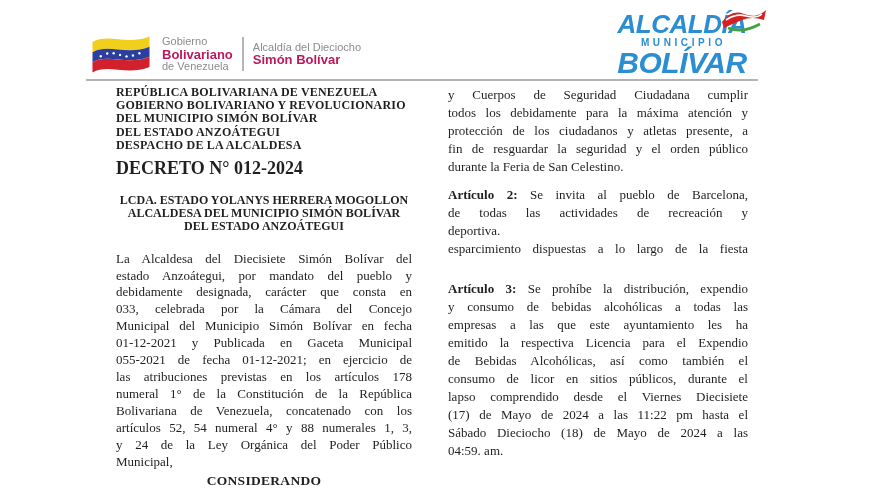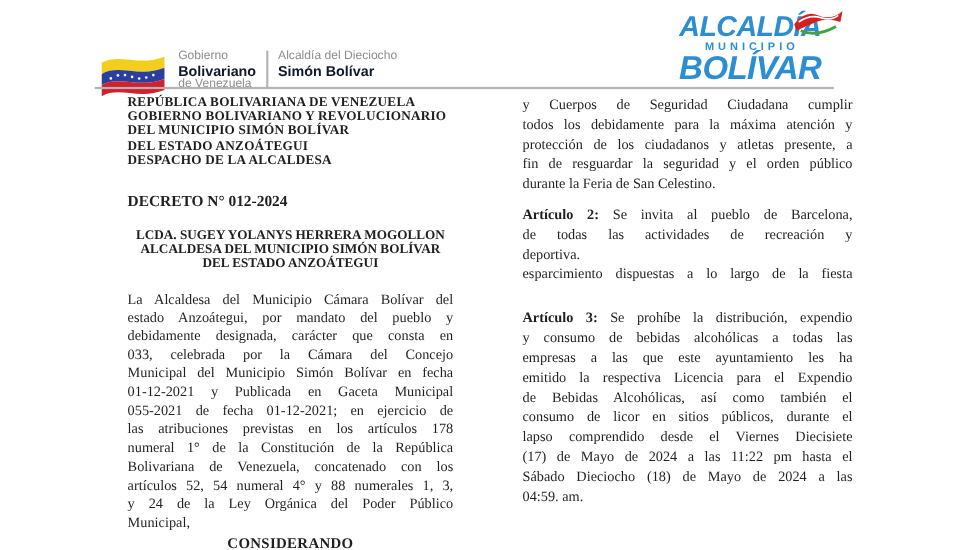--- a/index.html
+++ b/index.html
@@ -1,46 +1,46 @@
 <!DOCTYPE html>
 <html><head>
 <meta charset="utf-8">
 <style>
   html,body{margin:0;padding:0;background:#ffffff;}
   .page{position:relative;width:880px;height:500px;background:#ffffff;overflow:hidden;
         font-family:"Liberation Serif",serif;color:#1f1f1f;}
 
   
-  .gov-logo{position:absolute;left:88px;top:46px;height:46px;display:flex;align-items:flex-start;
+  .gov-logo{position:absolute;left:88px;top:31px;height:46px;display:flex;align-items:center;
             font-family:"Liberation Sans",sans-serif;}
   .flag-svg{display:block;margin-right:8px;}
   .gov-text{line-height:1;}
   .gov-gray{font-size:11px;color:#8c8c8c;line-height:11.5px;}
-  .gov-bold{font-size:13px;font-weight:bold;color:#0f172a;line-height:13px;}
+  .gov-bold{font-size:13px;font-weight:bold;color:#be185d;line-height:13px;}
   .logo-divider{width:2px;height:34px;background:#b5b5b5;margin:0 9px;}
   .alc-text{line-height:1;}
 
   
   .alcaldia-logo{position:absolute;left:606px;top:12px;width:152px;text-align:center;
                  font-family:"Liberation Sans",sans-serif;color:#2b8ed2;}
   .al1{font-size:26px;font-weight:bold;font-style:italic;line-height:24px;letter-spacing:-.5px;position:relative;z-index:1;}
   .al2{font-size:10px;font-weight:bold;letter-spacing:3.6px;line-height:13px;margin-left:3px;}
   .al3{font-size:30px;font-weight:bold;font-style:italic;line-height:27px;letter-spacing:-.5px;}
   .flag-accent{position:absolute;top:-5px;right:-8px;z-index:2;}
 
   
   .rule{position:absolute;left:86px;top:79px;width:672px;height:2px;background:#b3b3b3;}
 
   
   .col{position:absolute;top:86px;}
   .col-left{left:116px;width:296px;}
-  .col-right{left:475px;width:300px;}
+  .col-right{left:448px;width:300px;}
 
   .doc-header{text-align:left;font-weight:bold;font-size:12px;line-height:13.2px;letter-spacing:.2px;}
-  .decree-no{margin-top:24px;font-weight:bold;font-size:14px;text-align:left;}
+  .decree-no{margin-top:6px;font-weight:bold;font-size:18px;text-align:left;}
   .official{margin-top:15px;text-align:center;font-weight:bold;font-size:12px;line-height:13.2px;}
 
   .body-text{margin-top:17px;font-size:13px;}
   .col-left  .jline{line-height:16.9px;}
   .col-right .jline{line-height:18px;}
   .col-right .body-text{margin-top:0;}
   .col-right .art2{margin-top:10px;}
   .col-right .art3{margin-top:22px;}
   .jline{text-align:justify;text-align-last:justify;text-justify:inter-word;white-space:nowrap;}
   .jline.last{text-align-last:left;}
@@ -99,27 +99,27 @@
       <div>REPÚBLICA BOLIVARIANA DE VENEZUELA</div>
       <div>GOBIERNO BOLIVARIANO Y REVOLUCIONARIO</div>
       <div>DEL MUNICIPIO SIMÓN BOLÍVAR</div>
       <div>DEL ESTADO ANZOÁTEGUI</div>
       <div>DESPACHO DE LA ALCALDESA</div>
     </div>
 
     <div class="decree-no">DECRETO N° 012-2024</div>
 
     <div class="official">
-      <div>LCDA. SUGEY YOLANYS HERRERA MOGOLLON</div>
+      <div>LCDA. ESTADO YOLANYS HERRERA MOGOLLON</div>
       <div>ALCALDESA DEL MUNICIPIO SIMÓN BOLÍVAR</div>
       <div>DEL ESTADO ANZOÁTEGUI</div>
     </div>
 
     <div class="body-text">
-      <div class="jline">La Alcaldesa del Municipio Cámara Bolívar del</div>
+      <div class="jline">La Alcaldesa del Diecisiete Simón Bolívar del</div>
       <div class="jline">estado Anzoátegui, por mandato del pueblo y</div>
       <div class="jline">debidamente designada, carácter que consta en</div>
       <div class="jline">033, celebrada por la Cámara del Concejo</div>
       <div class="jline">Municipal del Municipio Simón Bolívar en fecha</div>
       <div class="jline">01-12-2021 y Publicada en Gaceta Municipal</div>
       <div class="jline">055-2021 de fecha 01-12-2021; en ejercicio de</div>
       <div class="jline">las atribuciones previstas en los artículos 178</div>
       <div class="jline">numeral 1° de la Constitución de la República</div>
       <div class="jline">Bolivariana de Venezuela, concatenado con los</div>
       <div class="jline">artículos 52, 54 numeral 4° y 88 numerales 1, 3,</div>

